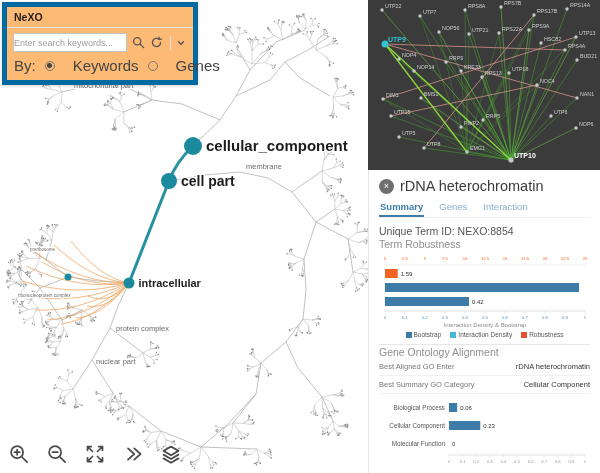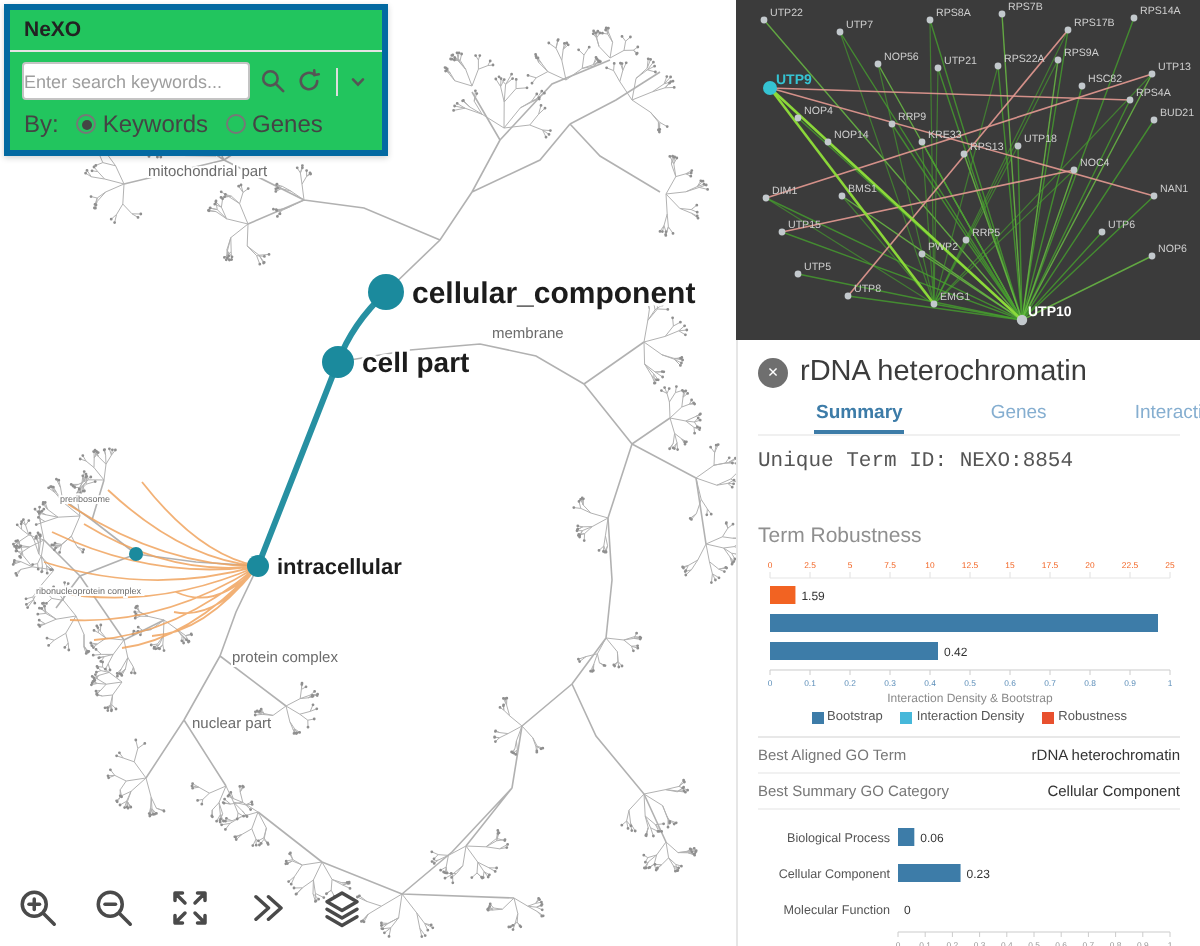--- a/index.html
+++ b/index.html
@@ -5,54 +5,54 @@
   html,body{margin:0;padding:0;background:#fff;}
   body{font-family:"Liberation Sans",sans-serif;width:600px;height:473px;overflow:hidden;}
   #app{position:relative;width:600px;height:473px;background:#fff;}
   svg{font-family:"Liberation Sans",sans-serif;}
 
   
   #left{position:absolute;left:0;top:0;width:368px;height:473px;background:#fff;overflow:hidden;}
   #tree-svg{position:absolute;left:0;top:0;}
 
   
-  #search-card{position:absolute;top:2px;left:2px;width:186px;background:#22c55e;border:3px solid #0369a1;
+  #search-card{position:absolute;top:2px;left:2px;width:186px;background:#fdba74;border:5px solid #0369a1;
     box-shadow:0 1px 3px rgba(0,0,0,.18);z-index:5;}
   .sc-title{padding:4px 7px;font-size:10.5px;font-weight:bold;color:#222;border-bottom:1px solid #e4e4e4;}
   .sc-row{display:flex;align-items:center;gap:5px;padding:5px 6px 3px 6px;}
   #search-input{width:112px;height:15px;font-size:9px;padding:1px 0;border:1px solid #c4c4c4;border-radius:2px;color:#333;}
   #search-input::placeholder{color:#9e9e9e;}
   .sc-icon{display:inline-flex;cursor:pointer;}
   .sc-sep{width:1px;height:14px;background:#ddd;margin-left:2px;}
-  .sc-row2{display:flex;align-items:flex-start;gap:9px;padding:2px 7px 6px 7px;font-size:12px;color:#444;}
-  .radio{display:inline-flex;align-items:center;gap:3px;cursor:pointer;}
+  .sc-row2{display:flex;align-items:flex-start;gap:9px;padding:2px 7px 6px 7px;font-size:15px;color:#444;}
+  .radio{display:inline-flex;align-items:center;gap:18px;cursor:pointer;}
   .rdot{width:8px;height:8px;border:1px solid #777;border-radius:50%;display:inline-block;position:relative;}
   .rdot.sel:after{content:"";position:absolute;left:1.5px;top:1.5px;width:5px;height:5px;border-radius:50%;background:#444;}
 
   
   #toolbar{position:absolute;left:6px;bottom:5px;display:flex;gap:12px;z-index:5;}
   .tb-btn{width:26px;height:26px;background:transparent;border:none;padding:2px;cursor:pointer;}
   .tb-btn svg{stroke:#4a4a4a;fill:none;stroke-width:1.4;stroke-linecap:round;stroke-linejoin:round;}
 
   
   #right{position:absolute;left:368px;top:0;width:232px;height:473px;}
   #network{width:232px;height:170px;background:#3b3b3b;}
   #details{width:232px;height:303px;background:#fff;box-sizing:border-box;padding:0 10px;overflow:hidden;border-left:1px solid #e6e6e6;}
 
   .d-header{display:flex;align-items:center;gap:6px;padding-top:8px;}
   .close-btn{width:15px;height:15px;border-radius:50%;background:#6f6f6f;color:#fff;font-size:9px;line-height:15px;
     text-align:center;cursor:pointer;flex:0 0 auto;}
   .d-title{font-size:14.5px;color:#3c3c3c;}
 
   .tabs{display:flex;gap:14px;margin-top:7px;border-bottom:1px solid #f0f0f0;}
-  .tab{font-size:9.5px;color:#85aed0;padding:0 1px 3px 1px;cursor:pointer;margin-left:28px;}
+  .tab{font-size:9.5px;color:#85aed0;padding:0 1px 3px 1px;cursor:pointer;}
   .tab.active{color:#3d7ca8;font-weight:bold;border-bottom:2px solid #3d7ca8;}
 
-  .term-id{margin-top:7px;font-size:10.5px;color:#555;font-family:Liberation Mono, monospace;}
-  .sec-h{margin-top:25px;font-size:10.5px;color:#8f8f8f;}
+  .term-id{margin-top:7px;font-size:10.5px;color:#555;}
+  .sec-h{margin-top:1px;font-size:10.5px;color:#8f8f8f;}
   #rob-chart,#go-chart{display:block;margin-top:3px;}
   .legend{display:flex;gap:9px;justify-content:center;align-items:center;font-size:6.5px;color:#555;margin-top:1px;}
   .legend-item{display:inline-flex;align-items:center;gap:2px;}
   .lsq{width:6px;height:6px;display:inline-block;}
   .d-hr{border:none;border-top:1px solid #e8e8e8;margin:6px 0 0 0;}
   .go-row{display:flex;justify-content:space-between;align-items:center;padding:4px 0;border-bottom:1px solid #f1f1f1;font-size:7.5px;}
   .go-row .gl{color:#777;}
   .go-row .gv{color:#333;}
 </style>
 </head>
@@ -361,23 +361,24 @@
           <span class="lsq" style="background: rgb(70, 184, 218);"></span>
           <span>Interaction Density</span>
         </span>
         <span class="legend-item">
           <span class="lsq" style="background: rgb(232, 80, 46);"></span>
           <span>Robustness</span>
         </span>
       </div>
 
       <hr class="d-hr">
+      <div class="sec-h">Gene Ontology Alignment</div>
 
       <div class="go-row">
-        <span class="gl">Best Aligned GO Term</span>
+        <span class="gl">Best Aligned GO Enter</span>
         <span class="gv">rDNA heterochromatin</span>
       </div>
       <div class="go-row">
         <span class="gl">Best Summary GO Category</span>
         <span class="gv">Cellular Component</span>
       </div>
 
       <svg id="go-chart" width="212" height="70" viewBox="0 0 212 70">
           <text x="66" y="13" font-size="6.3" fill="#555" text-anchor="end">Biological Process</text>
           <rect x="70" y="6" width="8.16" height="9" fill="#3d7ca8"></rect>

